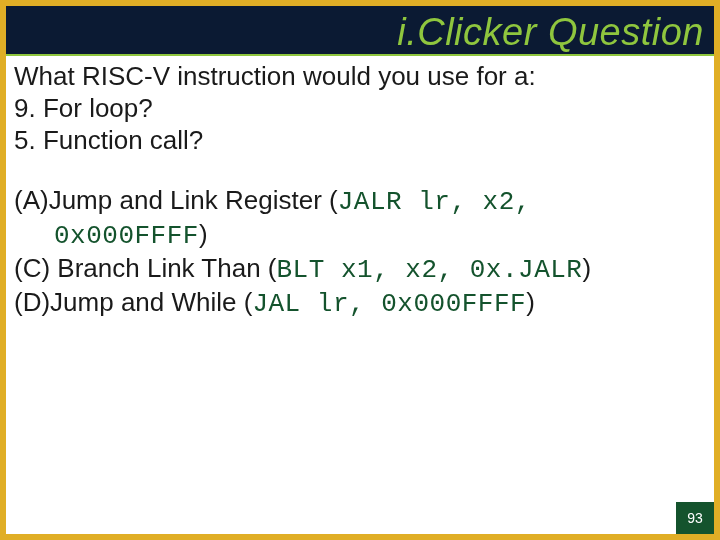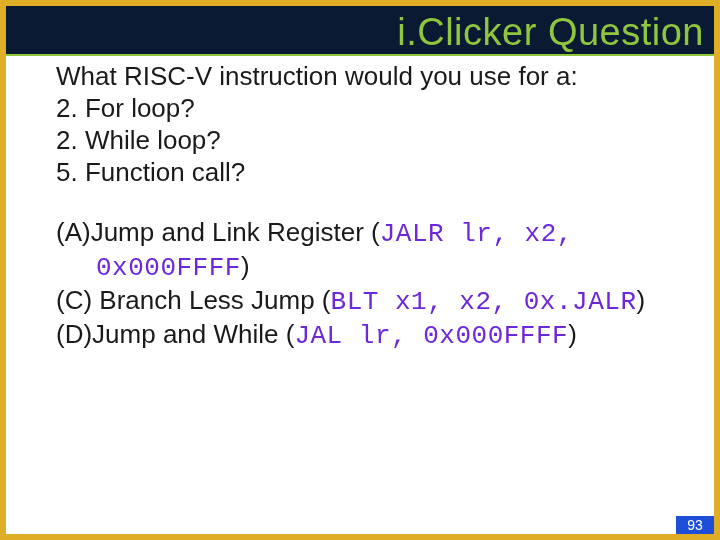--- a/index.html
+++ b/index.html
@@ -16,57 +16,57 @@
     background: #ffffff;
   }
   .title-bar {
     width: 100%;
     height: 48px;
     background: #0b1a33;
     display: flex;
     align-items: flex-end;
     justify-content: flex-end;
     padding: 0 10px 0 0;
+    font-style: italic;
   }
   .title-text {
     color: #8fc63e;
     font-size: 38px;
     line-height: 44px;
     font-weight: 400;
     letter-spacing: 0.5px;
   }
   .title-underline {
     height: 2px;
     background: #8fc63e;
     width: 100%;
   }
   .content {
     padding: 4px 8px 0 8px;
     font-size: 26px;
     line-height: 32px;
     color: #1a1a1a;
     position: relative;
-    margin-left: 42px;
   }
   .question-block { margin-bottom: 28px; }
   .answers-block { }
   .answer-line { }
   .code {
     font-family: "Courier New", Courier, monospace;
-    color: #6d28d9;
+    color: #14532d;
     letter-spacing: 0.5px;
   }
   .indent { padding-left: 40px; display: inline-block; }
   .page-num {
     position: absolute;
     right: 0;
     bottom: 0;
     width: 38px;
-    height: 18px;
-    background: #1d4ed8;
+    height: 32px;
+    background: #14532d;
     color: #ffffff;
     font-size: 14px;
     display: flex;
     align-items: center;
     justify-content: center;
   }
 </style>
 </head>
 <body>
 
@@ -74,37 +74,36 @@
 
   <div class="title-bar">
     <span class="title-text">i.Clicker Question</span>
   </div>
   <div class="title-underline"></div>
 
   <div class="content">
 
     <div class="question-block">
       <div>What RISC-V instruction would you use for a:</div>
-      <div>2. For loop?</div>
-      <div>2. While loop?</div>
+      <div>9. For loop?</div>
       <div>5. Function call?</div>
     </div>
 
     <div class="answers-block">
 
       <div class="answer-line">
         <span>(A)Jump and Link Register (</span><span class="code">JALR lr, x2,</span>
       </div>
       <div class="answer-line">
         <span class="indent"><span class="code">0x000FFFF</span><span>)</span></span>
       </div>
 
 
       <div class="answer-line">
-        <span>(C) Branch Less Jump (</span><span class="code">BLT x1, x2, 0x.JALR</span><span>)</span>
+        <span>(C) Branch Link Than (</span><span class="code">BLT x1, x2, 0x.JALR</span><span>)</span>
       </div>
 
       <div class="answer-line">
         <span>(D)Jump and While (</span><span class="code">JAL lr, 0x000FFFF</span><span>)</span>
       </div>
 
     </div>
 
   </div>
 

